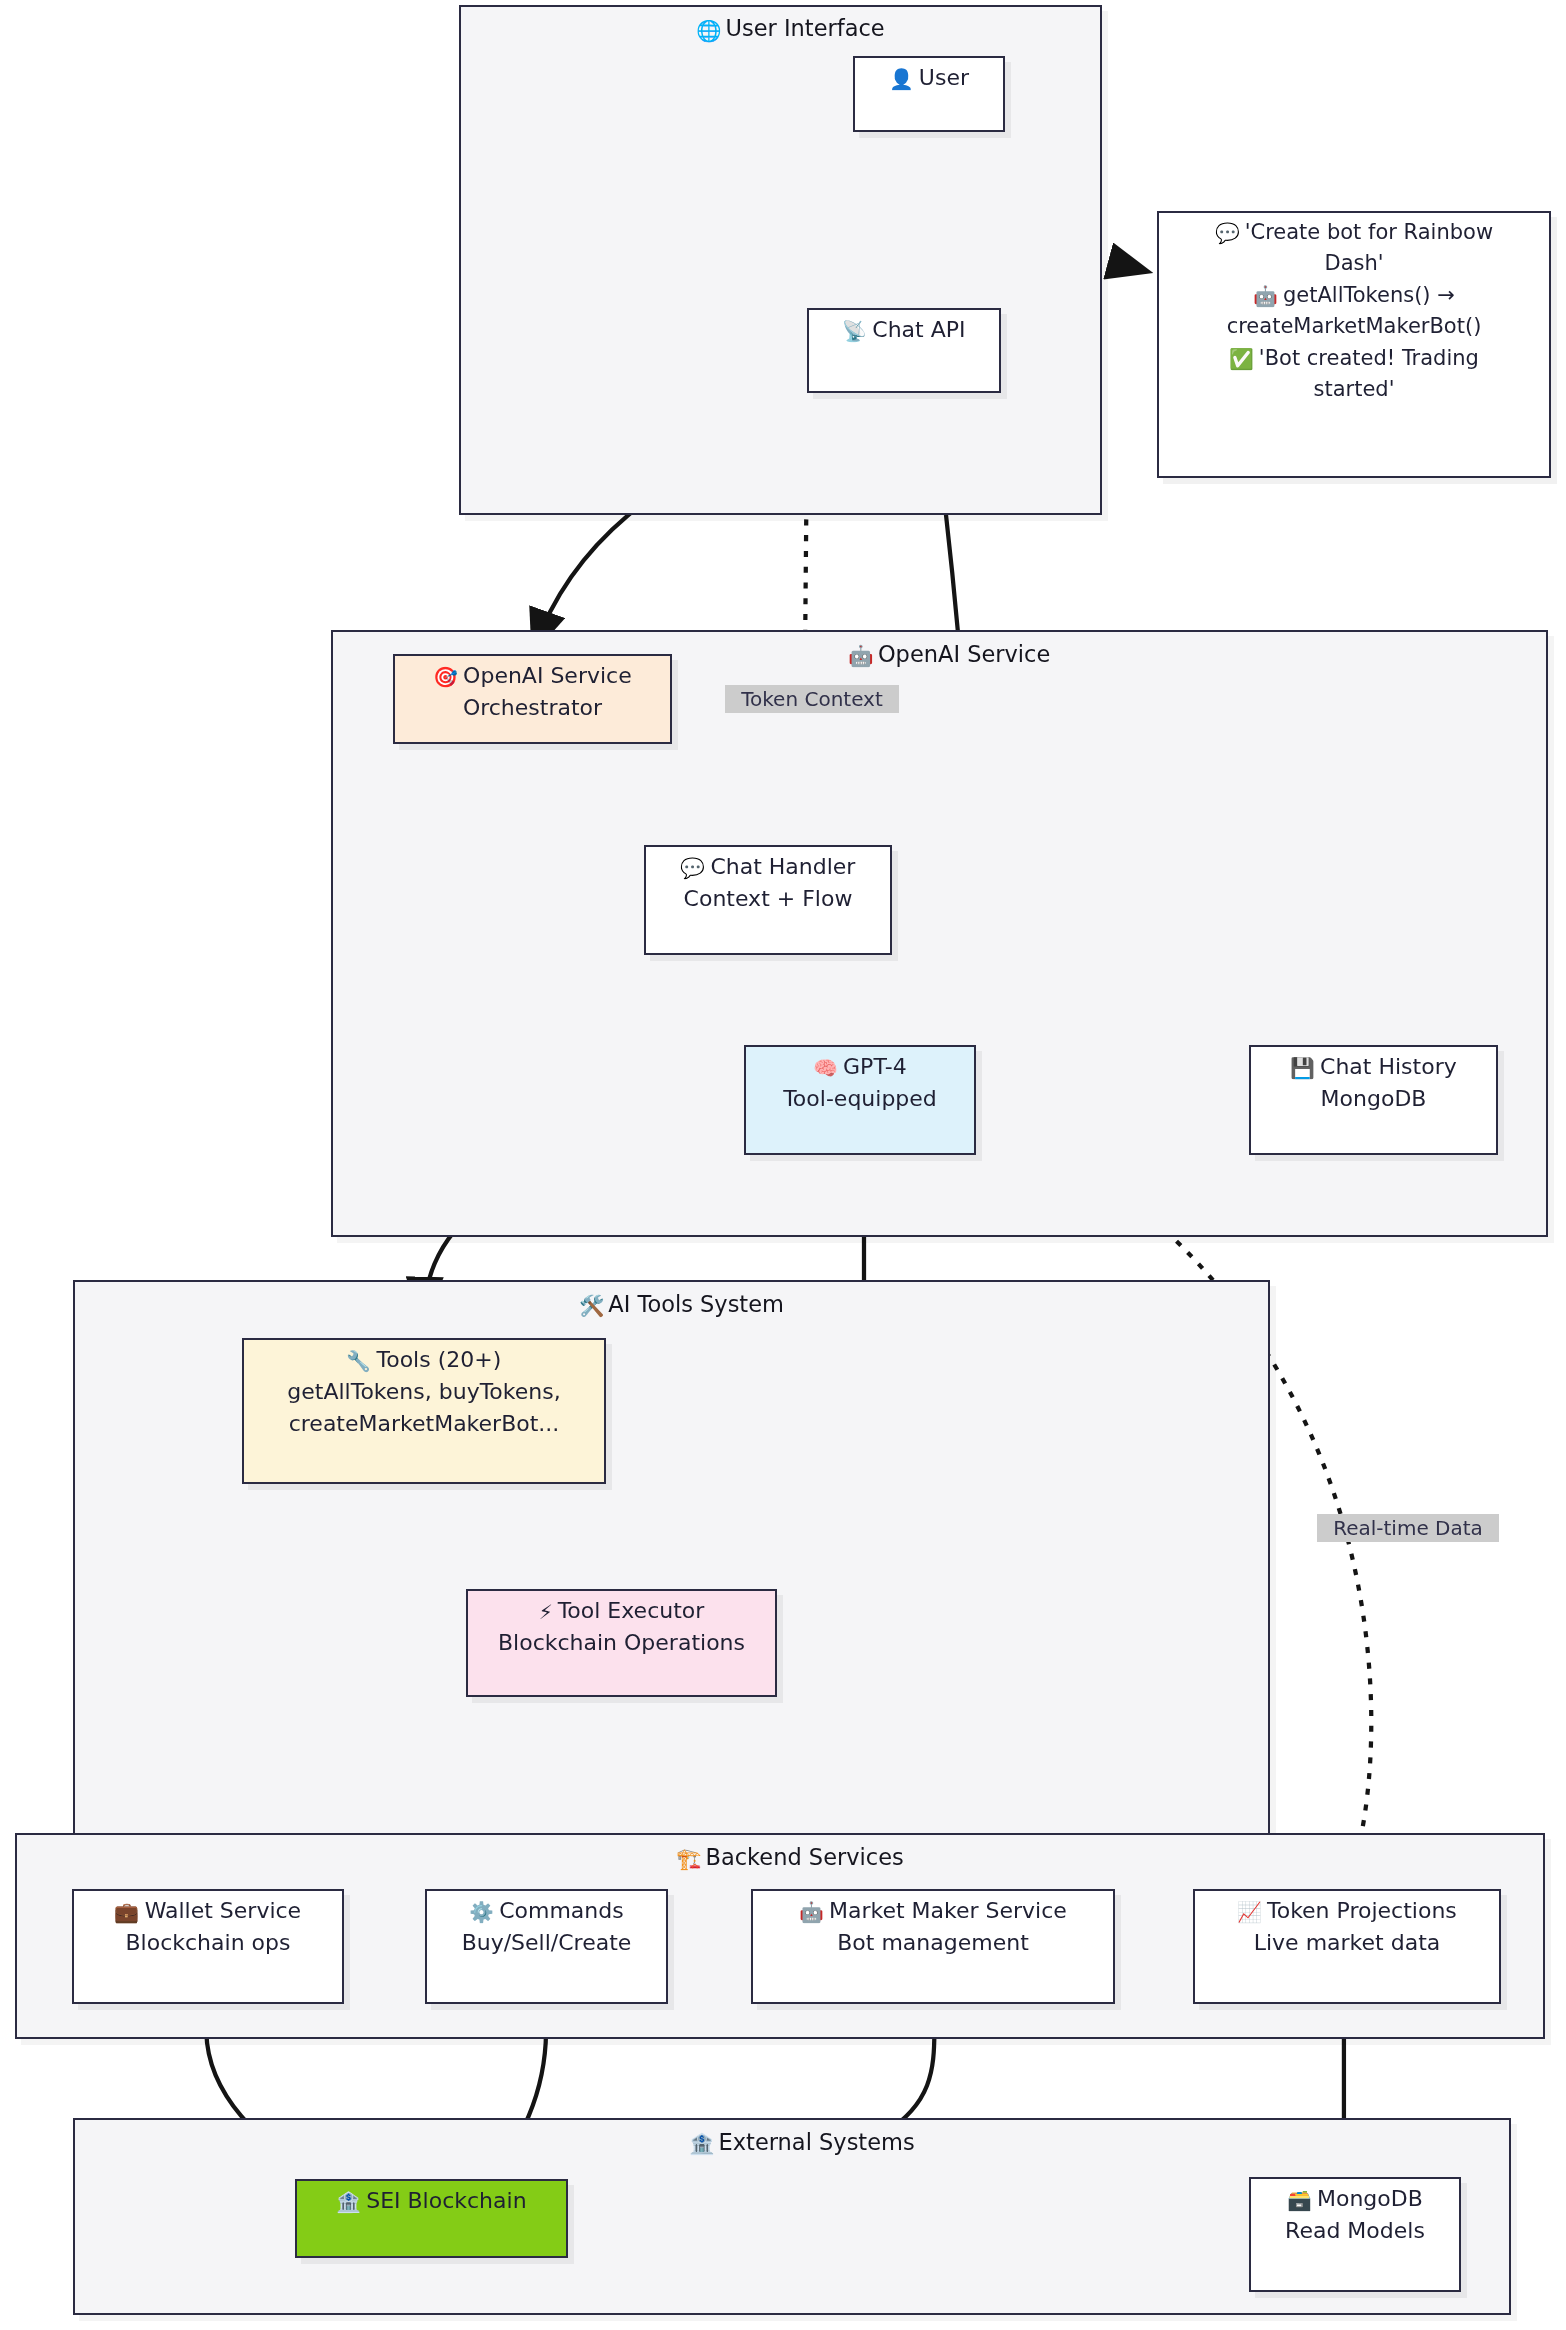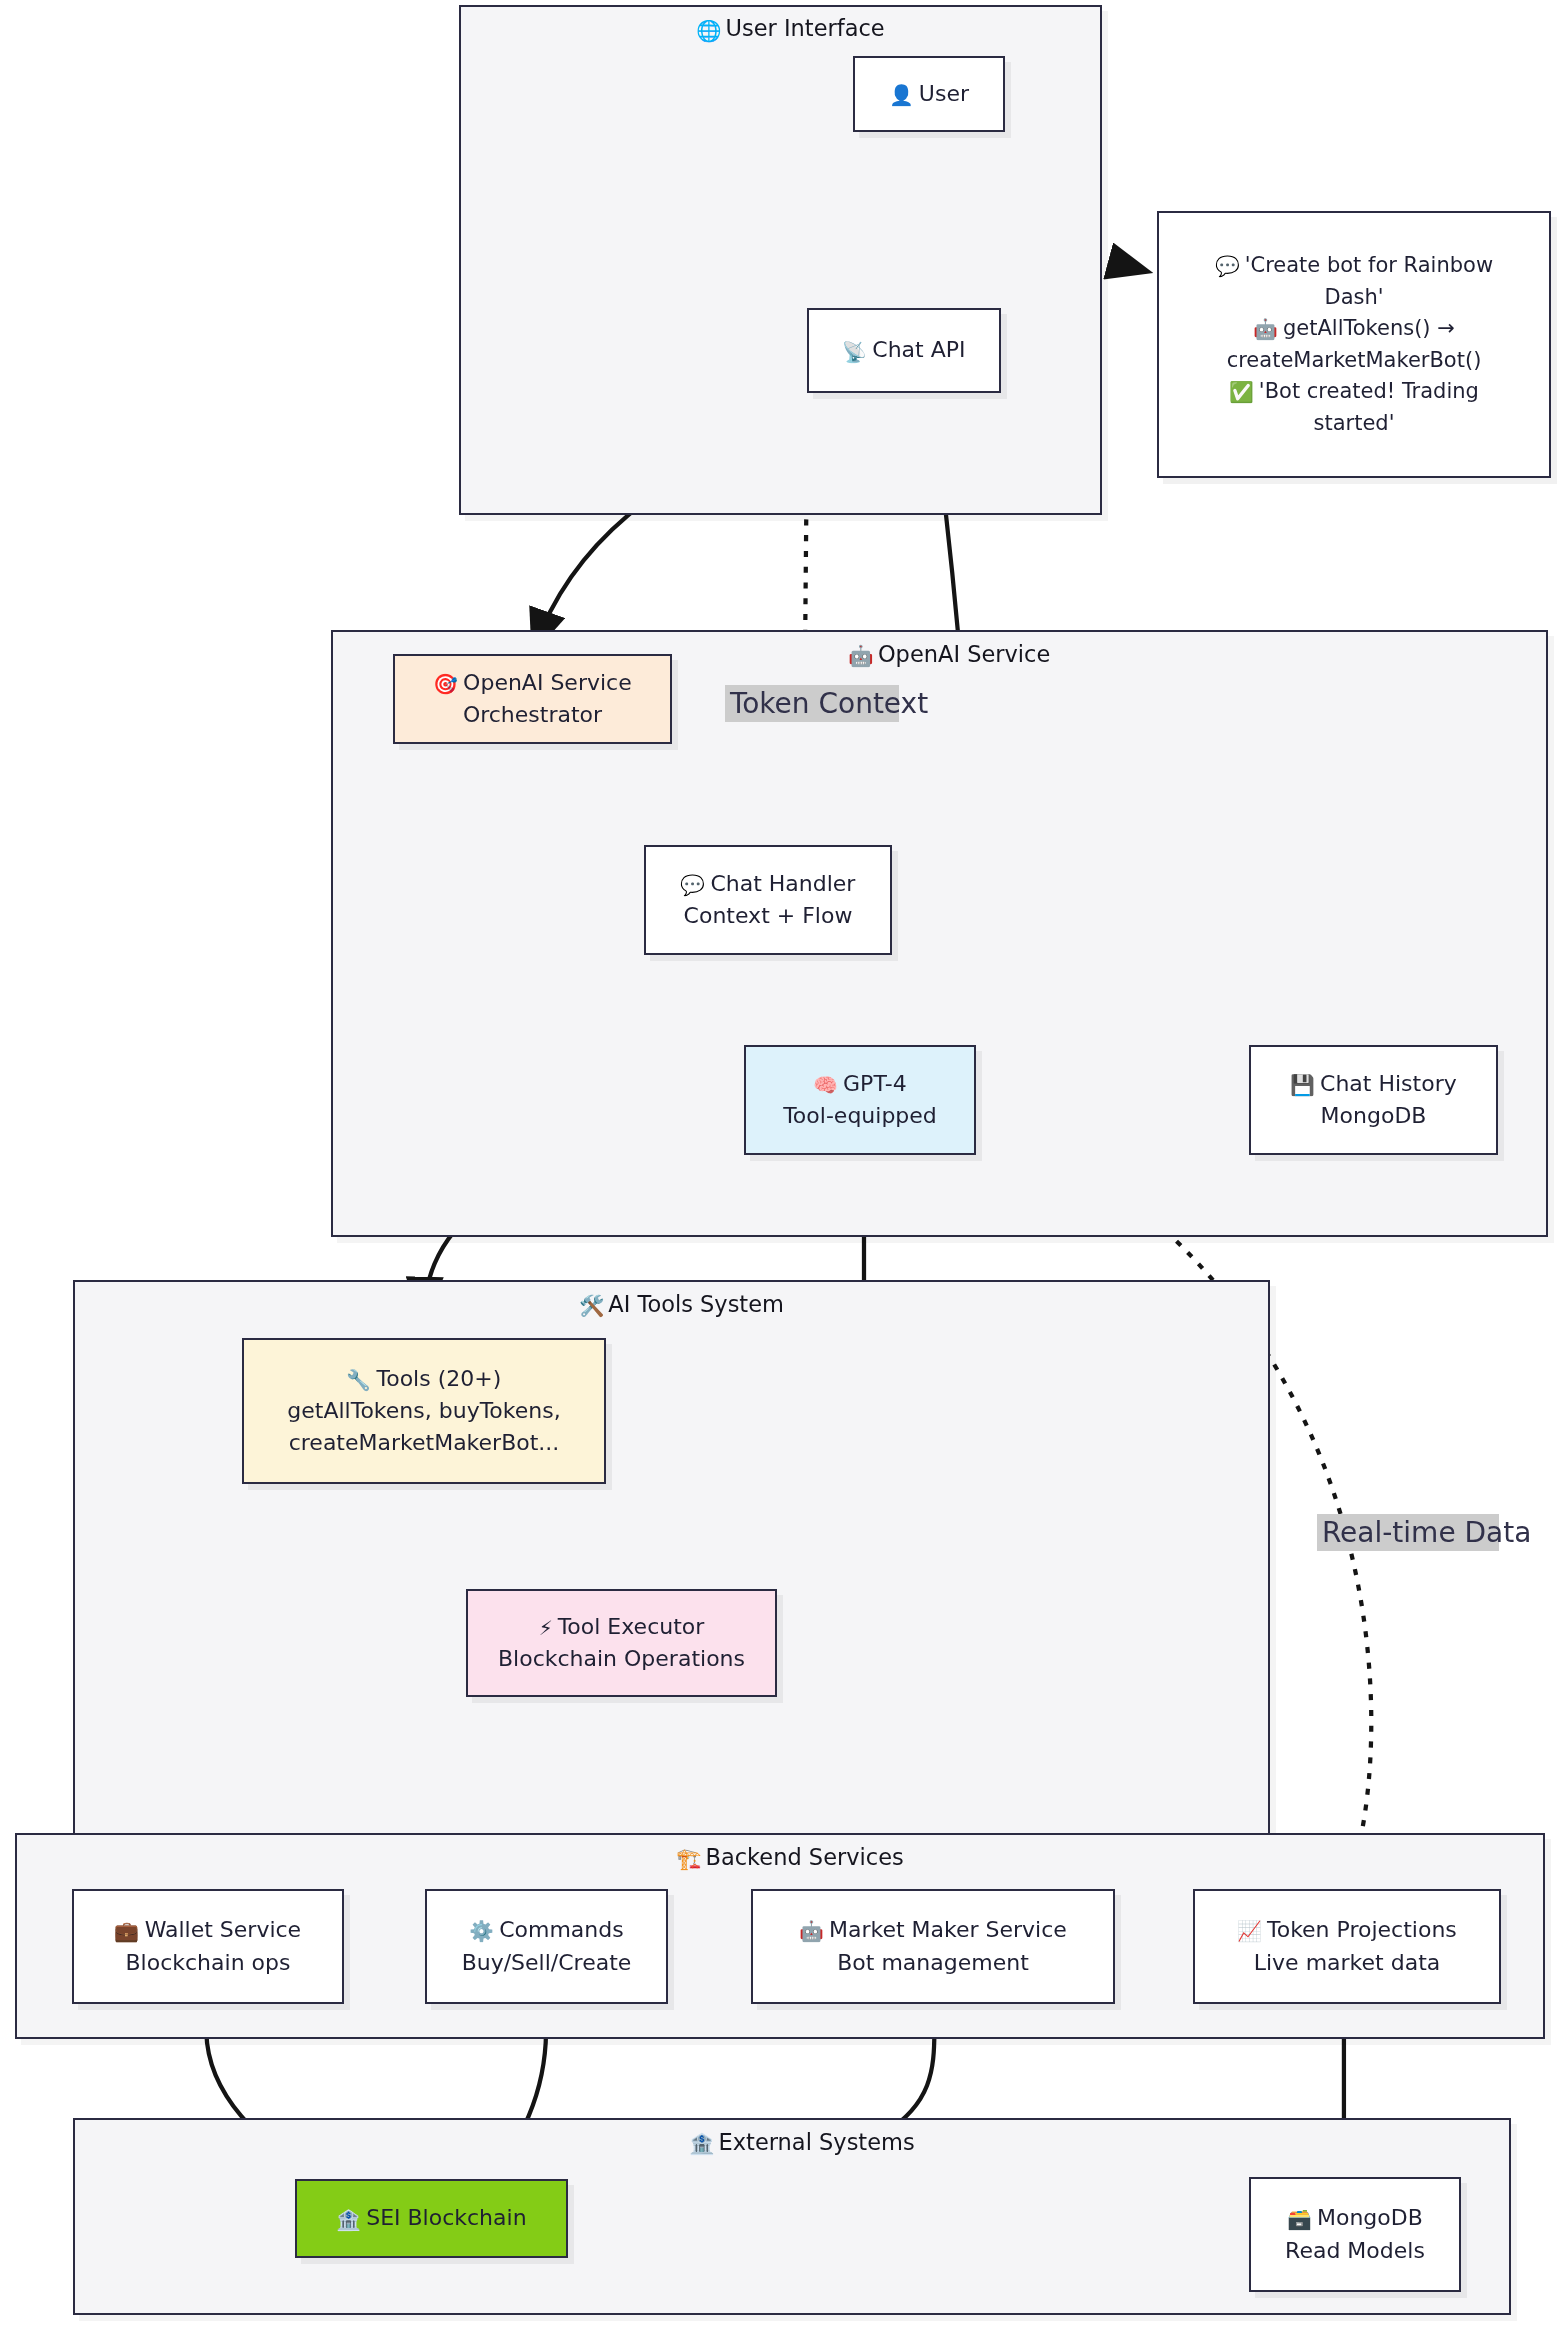--- a/index.html
+++ b/index.html
@@ -35,21 +35,20 @@
   
   .node{
     position:absolute;
     box-sizing:border-box;
     border:2.4px solid #2b2b42;
     background:#ffffff;
     box-shadow:6px 6px 0 0 rgba(0,0,0,0.055);
     display:flex;
     flex-direction:column;
     align-items:center;
-    justify-content:center;
     text-align:center;
     color:#1f2033;
     font-size:22px;
     line-height:1.46;
     padding:3.6px 6px;
   }
   .node .ln{display:block;white-space:nowrap;}
   .node .ln.wrap{white-space:normal;}
   .node .emo{font-size:20px;margin-right:4.9px;vertical-align:-1.2px;}
 
@@ -58,21 +57,21 @@
   .fill-yellow{background:#fdf4d8;}
   .fill-pink  {background:#fce1ed;}
   .fill-purple{background:#84cc16;}
   .fill-white {background:#ffffff;}
 
   
   .edge-label{
     position:absolute;
     background:#cccccc;
     color:#31314a;
-    font-size:28px;
+    font-size:20px;
     padding:1.8px 4.9px;
     white-space:nowrap;
     box-sizing:border-box;
     text-align:center;
   }
 
   
   #edges{position:absolute;left:0;top:0;width:1566px;height:2330px;pointer-events:none;}
   .e{fill:none;stroke:#141414;stroke-width:7;}
   .e-dot{fill:none;stroke:#141414;stroke-width:7;stroke-dasharray:10 16;stroke-linecap:butt;}

